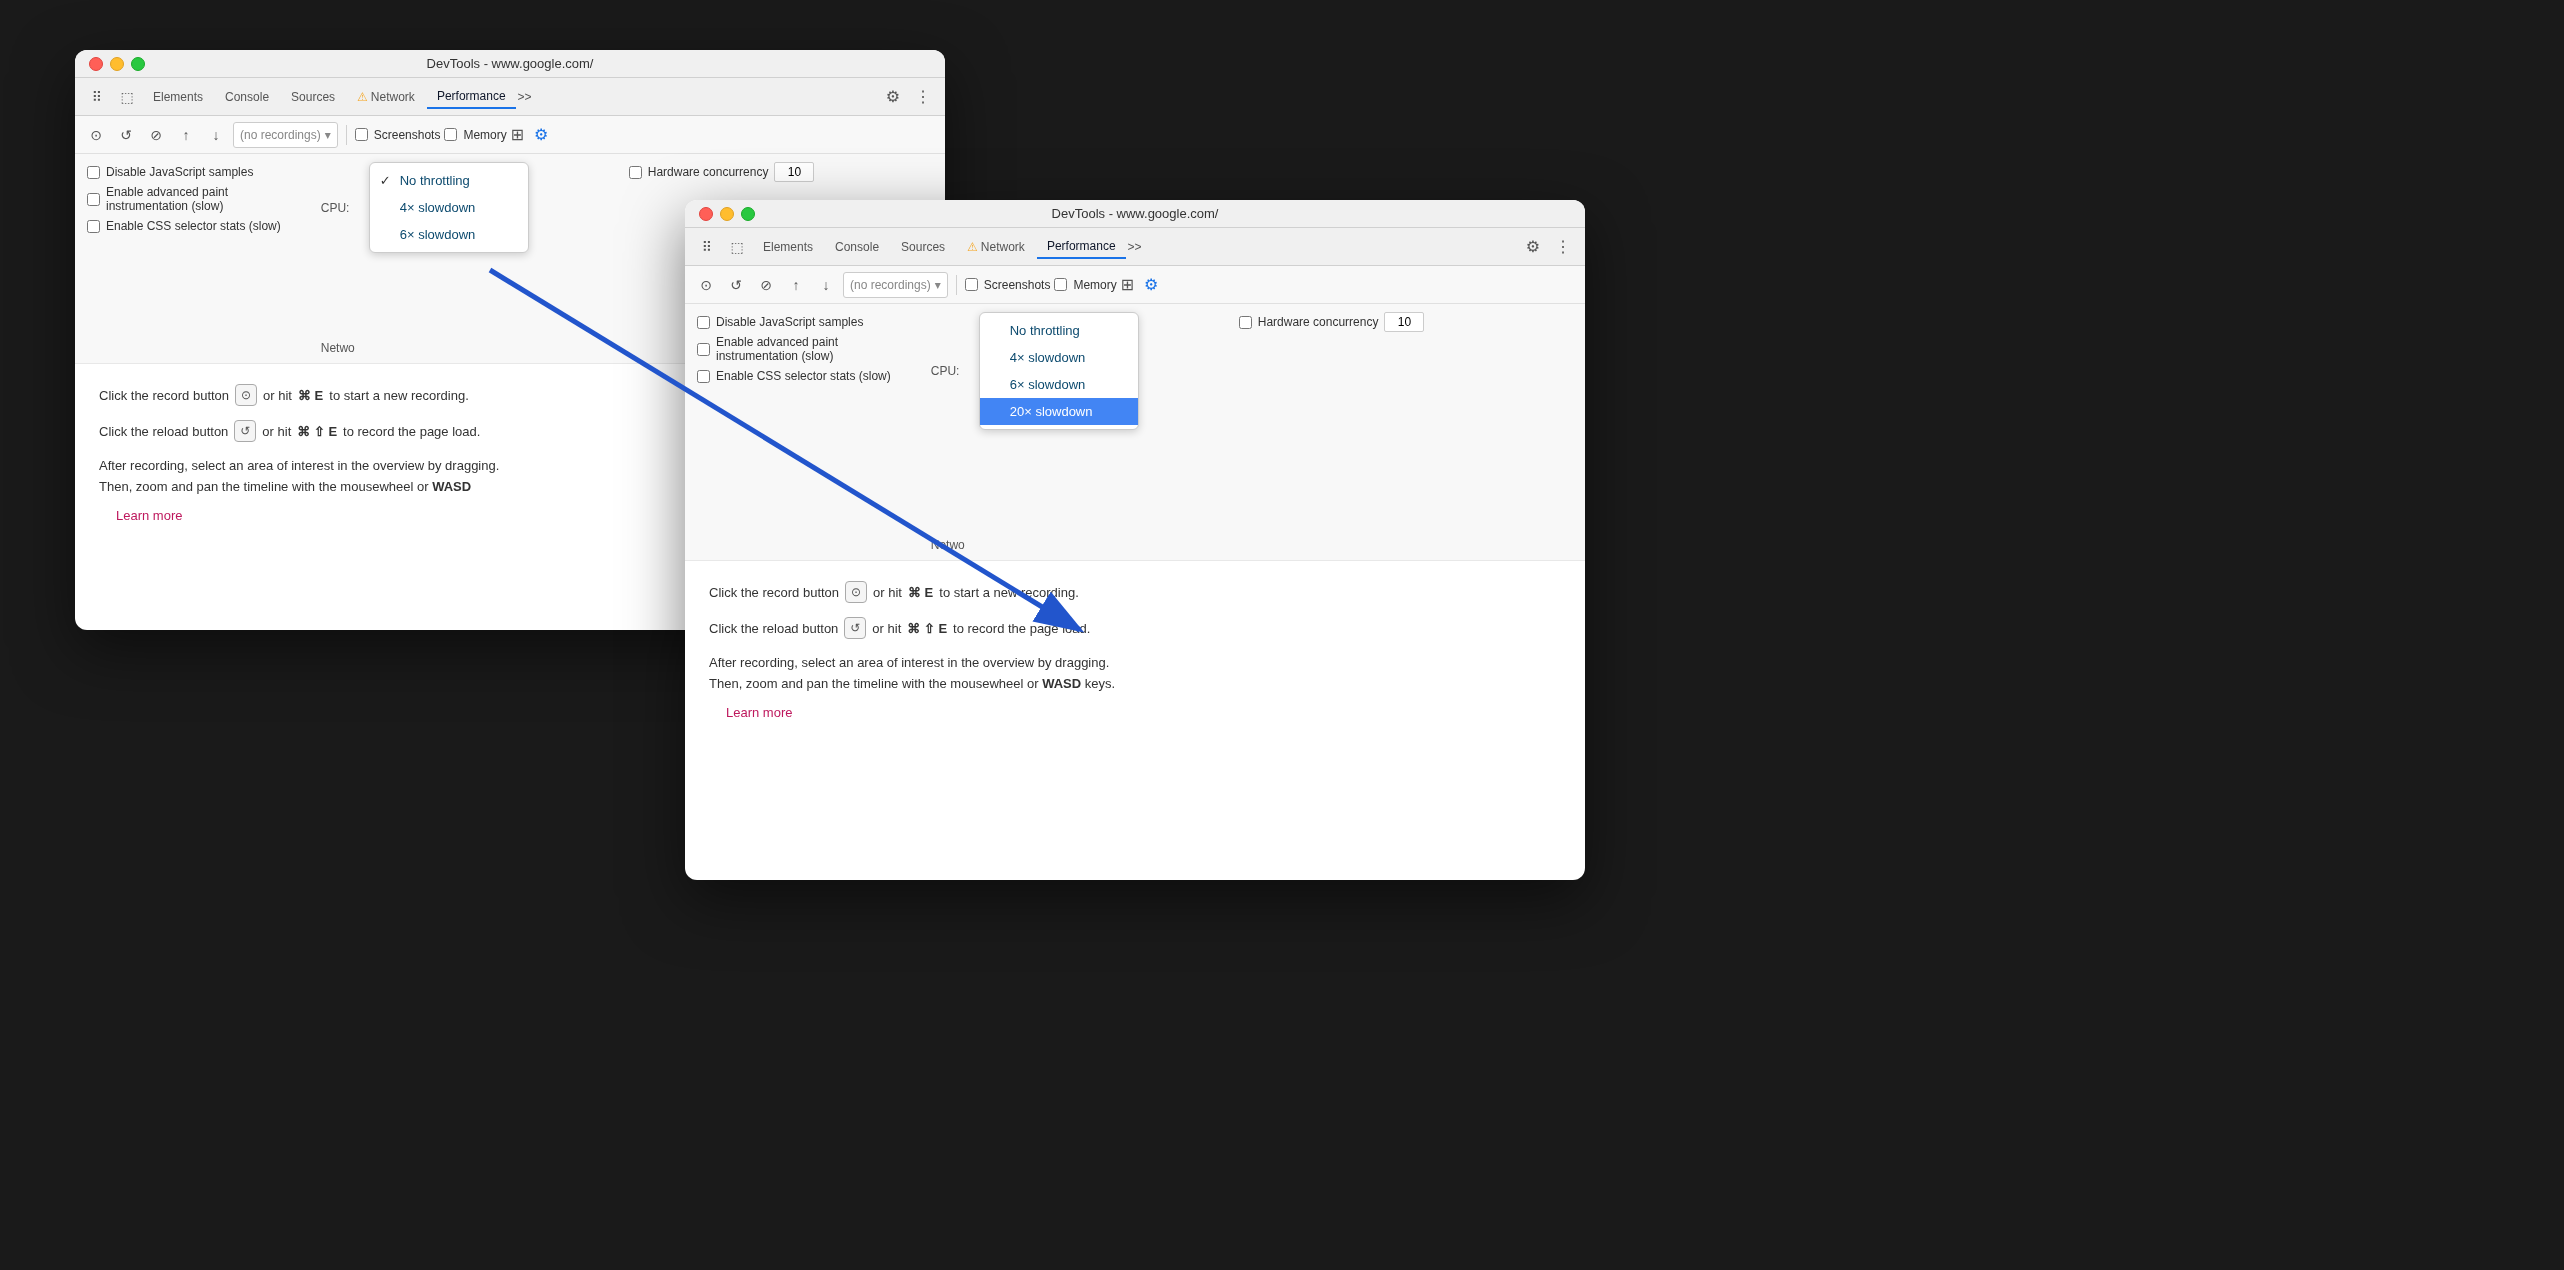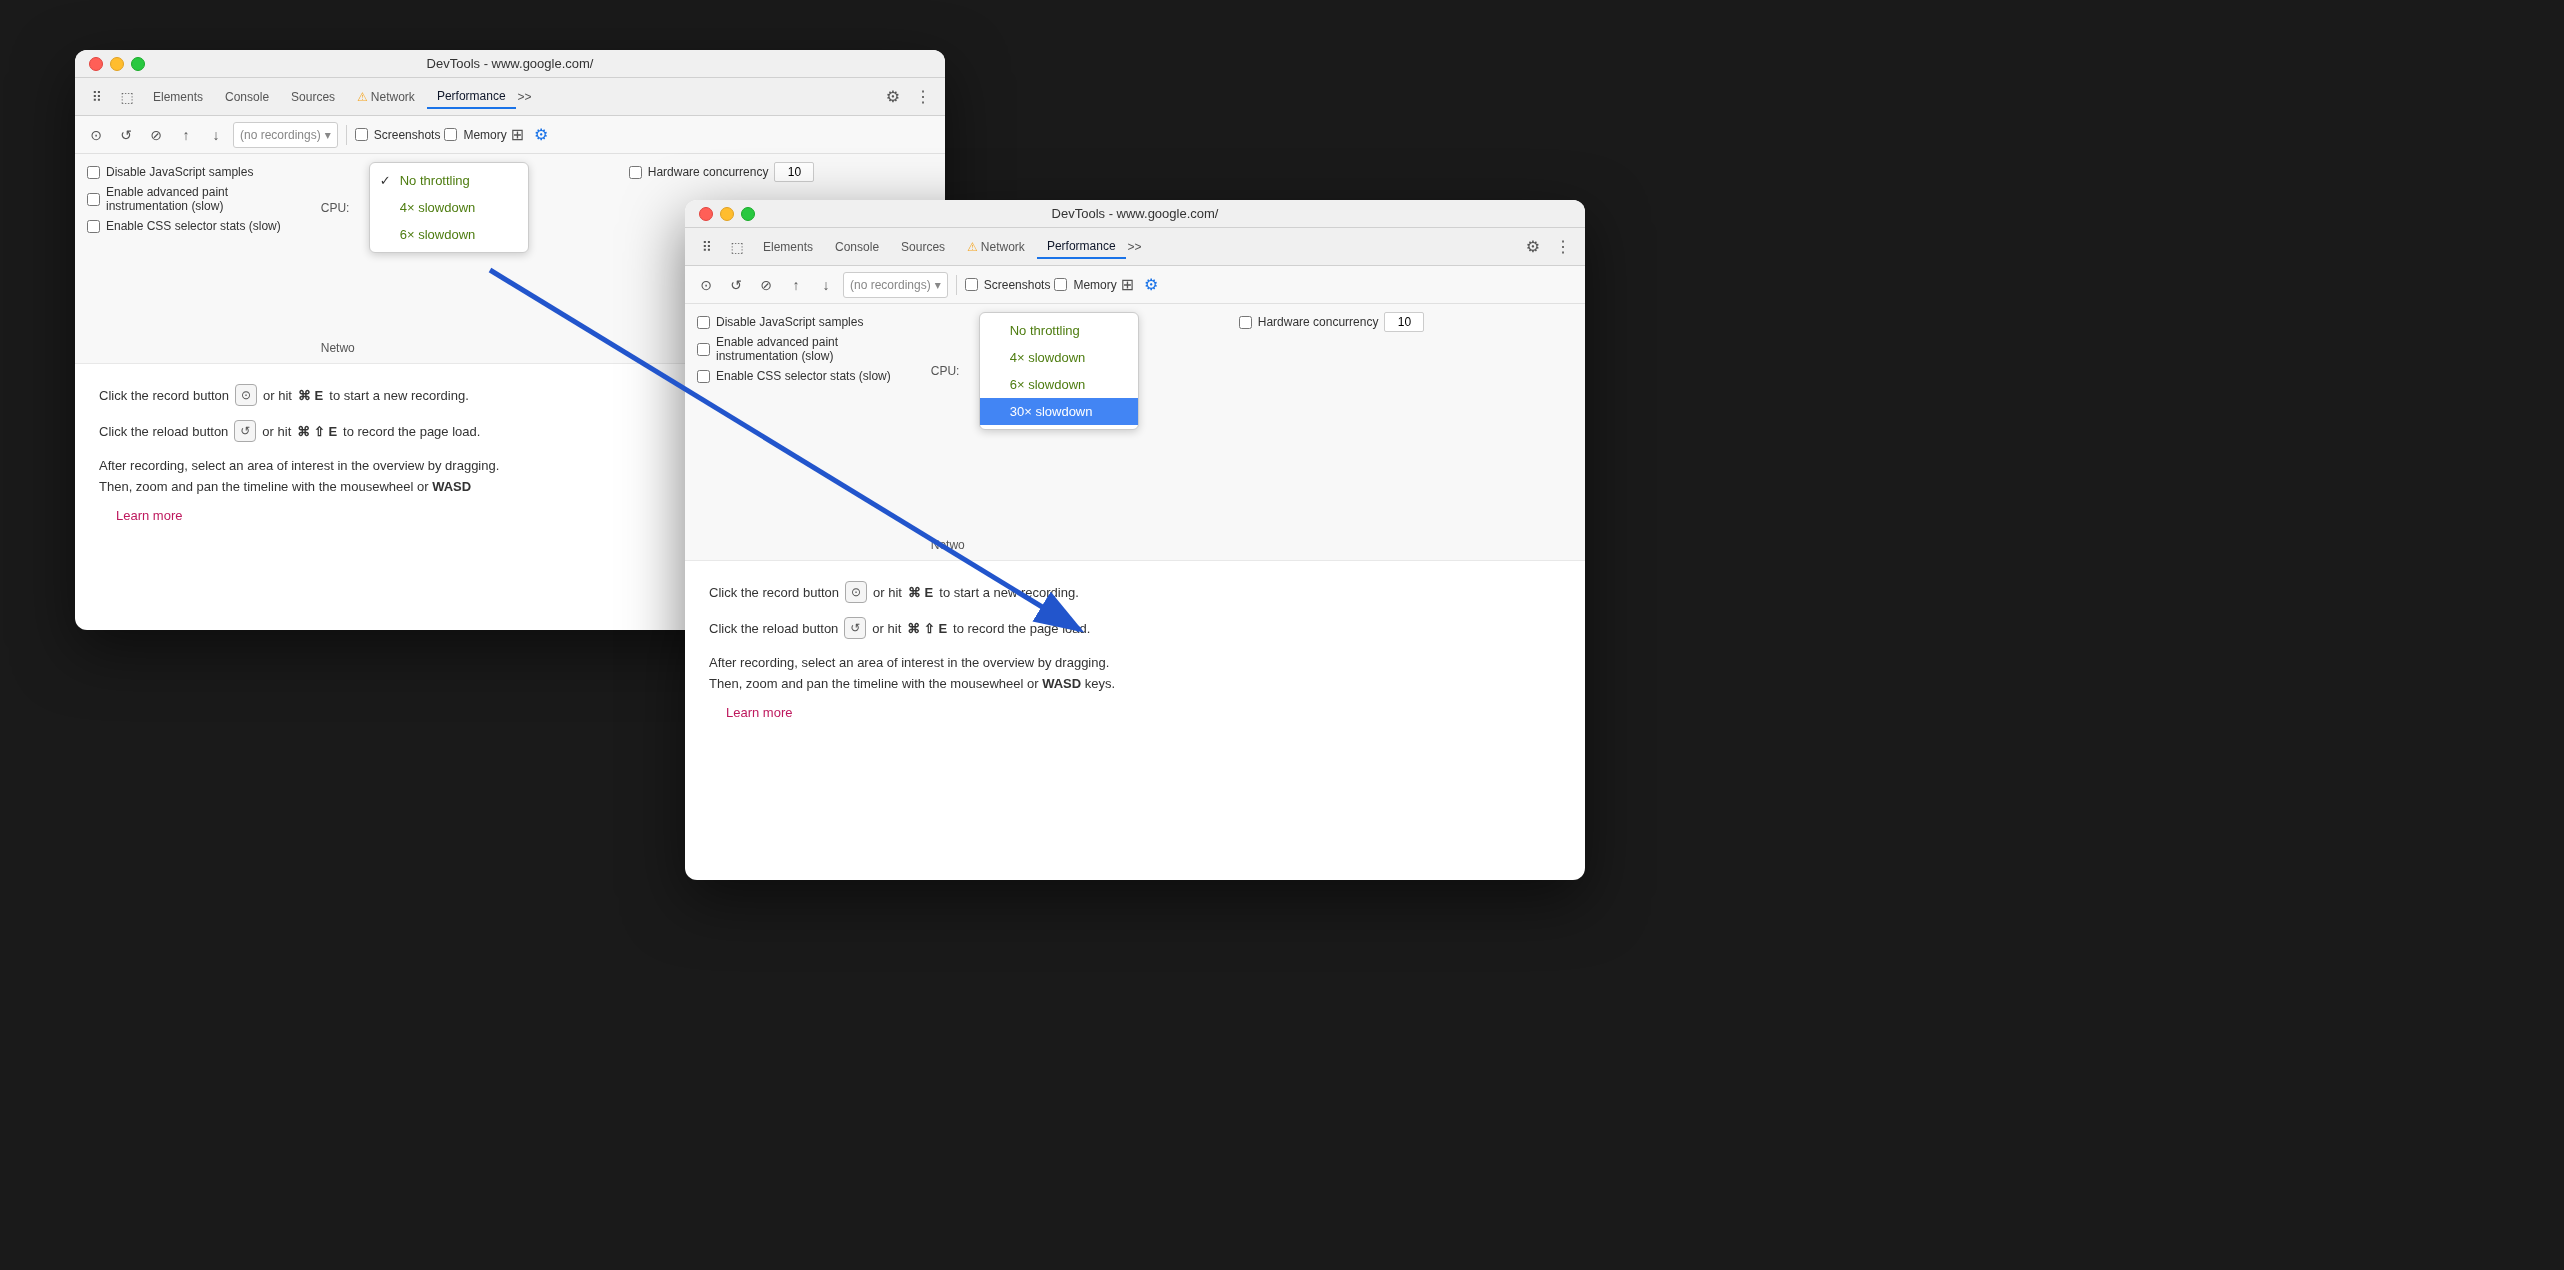--- a/index.html
+++ b/index.html
@@ -309,21 +309,21 @@
       border-radius: 6px;
       box-shadow: 0 4px 16px rgba(0,0,0,0.2);
       padding: 4px 0;
       min-width: 160px;
       position: absolute;
     }
 
     .dropdown-item {
       padding: 6px 20px 6px 30px;
       font-size: 13px;
-      color: #4d7c0f;
+      color: #0c4a6e;
       cursor: pointer;
       display: flex;
       align-items: center;
       position: relative;
       white-space: nowrap;
     }
 
     .dropdown-item.checked::before {
       content: '✓';
       position: absolute;
@@ -543,21 +543,21 @@
       </div>
       <div>
         <div style="display:flex; align-items:center; gap:6px; margin-bottom:4px;">
           <span class="settings-label">CPU:</span>
           <div class="settings-dropdown" style="position:relative;">
 
             <div class="dropdown-menu" style="position:relative; box-shadow: 0 2px 8px rgba(0,0,0,0.18);">
               <div class="dropdown-item">No throttling</div>
               <div class="dropdown-item">4× slowdown</div>
               <div class="dropdown-item">6× slowdown</div>
-              <div class="dropdown-item highlighted">30× slowdown</div>
+              <div class="dropdown-item highlighted">20× slowdown</div>
             </div>
           </div>
         </div>
         <div style="display:flex; align-items:center; gap:6px; margin-top: 108px;">
           <span class="settings-label">Netwo</span>
         </div>
       </div>
       <div style="margin-left:60px;">
         <label class="checkbox-label" style="margin-bottom:4px;">
           <input type="checkbox" style="">

